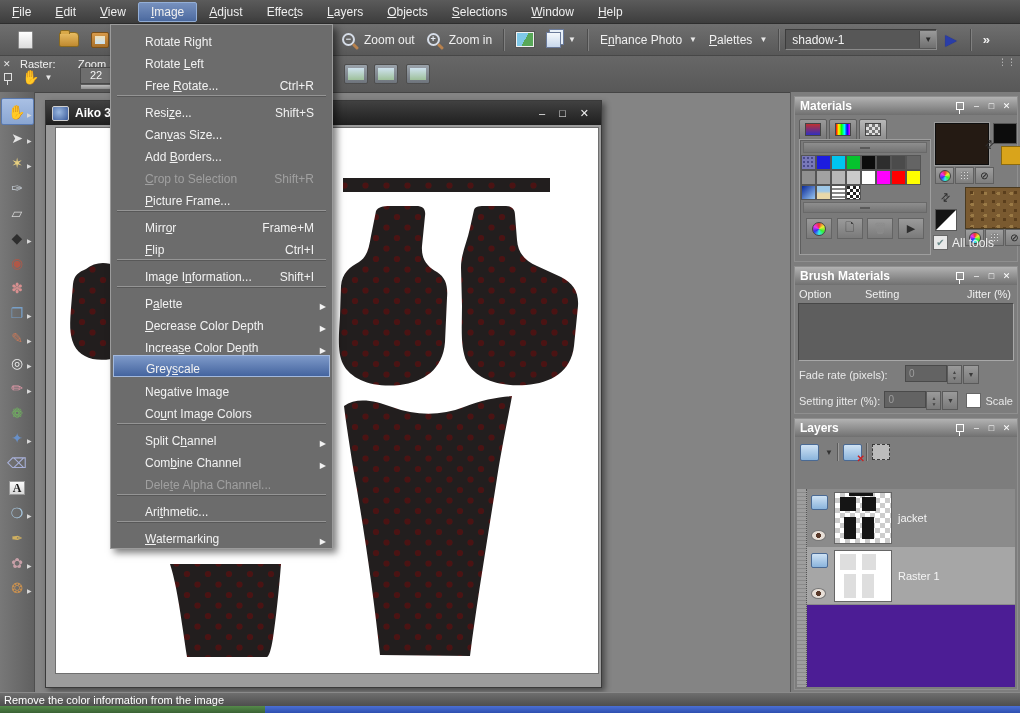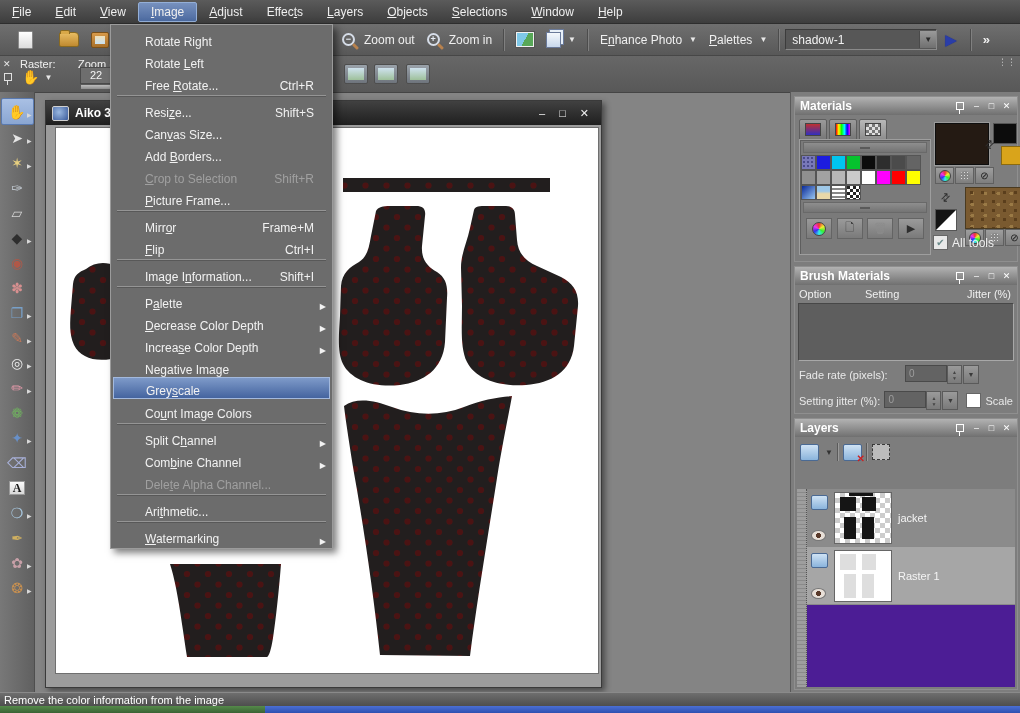--- a/index.html
+++ b/index.html
@@ -782,28 +782,28 @@
       <span class="sc"></span>
       <span class="arrow">▶</span>
     </div>
 
     <div class="mrow submenu">
       <span class="lab">Increa<u>s</u>e Color Depth</span>
       <span class="sc"></span>
       <span class="arrow">▶</span>
     </div>
 
-    <div class="mrow">
-      <span class="lab">Ne<u>g</u>ative Image</span>
-      <span class="sc"></span>
-
-    </div>
-
     <div class="mrow highlighted">
       <span class="lab">Grey<u>s</u>cale</span>
+      <span class="sc"></span>
+
+    </div>
+
+    <div class="mrow">
+      <span class="lab">Ne<u>g</u>ative Image</span>
       <span class="sc"></span>
 
     </div>
 
     <div class="mrow">
       <span class="lab">Co<u>u</u>nt Image Colors</span>
       <span class="sc"></span>
 
     </div>
 

